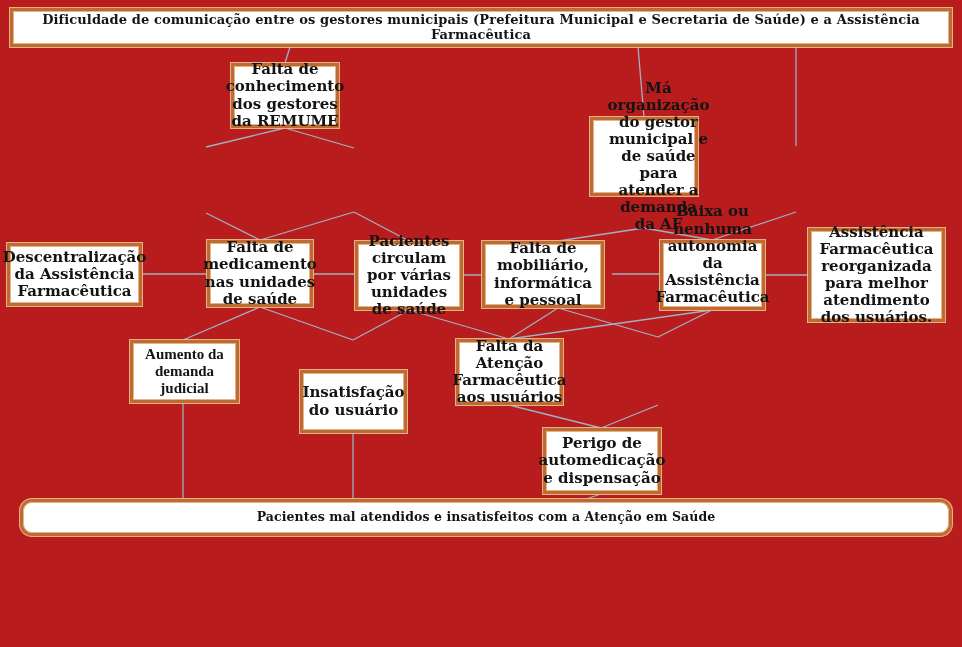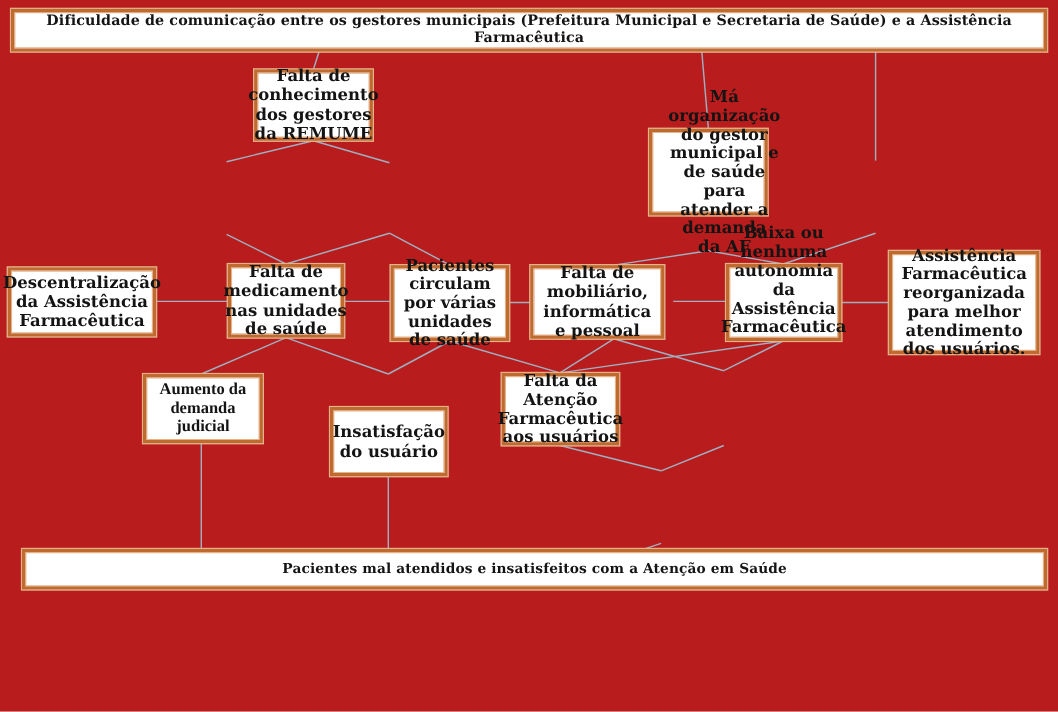--- a/index.html
+++ b/index.html
@@ -102,16 +102,19 @@
     </div>
     <div class="node box" style="left: 130px; top: 340px; width: 109px; height: 63px; font-family: Liberation Serif, serif;">
       <span>Aumento da demanda judicial</span>
     </div>
     <div class="node box" style="left: 300px; top: 342px; width: 107px; height: 63px; margin-top: 28px;">
       <span>Insatisfação do usuário</span>
     </div>
     <div class="node box" style="left: 456px; top: 339px; width: 107px; height: 66px;">
       <span>Falta da Atenção Farmacêutica aos usuários</span>
     </div>
-    <div class="node banner banner-bottom" style="left: 20px; top: 499px; width: 932px; height: 37px;">
+    <div class="node box" style="left: 543px; top: 428px; width: 118px; height: 66px;">
+      <span>Perigo de automedicação e dispensação</span>
+    </div>
+    <div class="node banner banner-bottom" style="left: 20px; top: 499px; width: 932px; height: 37px; border-radius: 12px;">
       <span>Pacientes mal atendidos e insatisfeitos com a Atenção em Saúde</span>
     </div>
   </div>
 
 </body></html>

